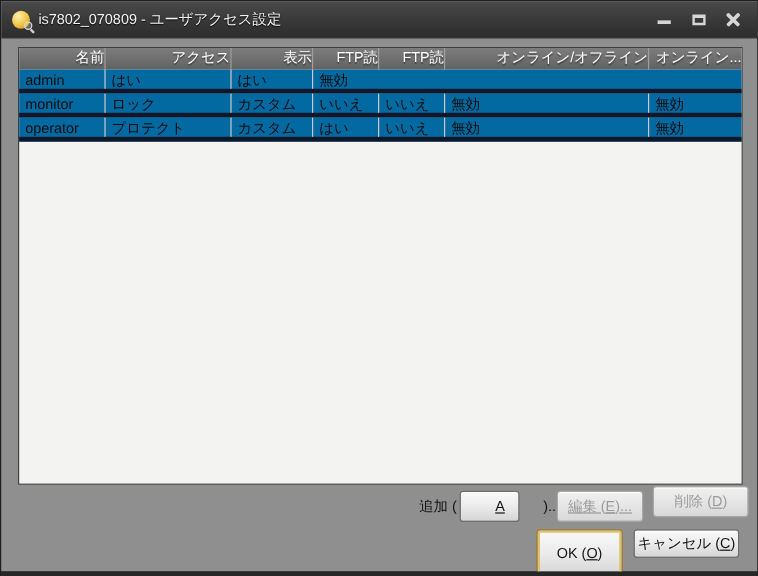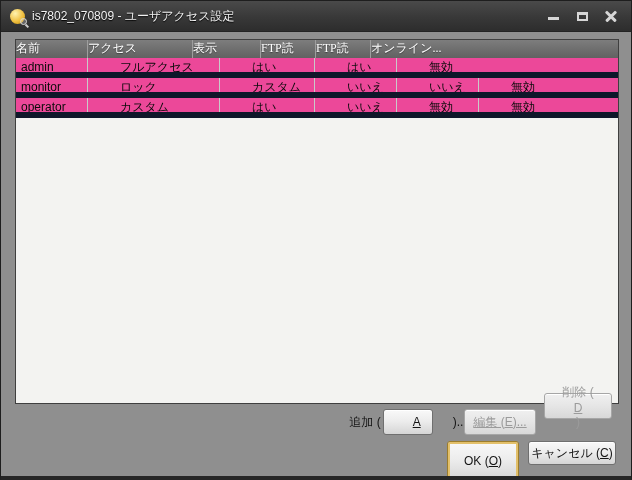--- a/index.html
+++ b/index.html
@@ -50,27 +50,26 @@
 
   
   .panel{
     position:absolute;left:14px;top:38px;width:604px;height:365px;
     background:#f3f3f1;border:1px solid #3f3f3f;
   }
 
   .grid-row{display:grid;grid-template-columns:72px 105px 68px 55px 55px 170px 1fr;}
   .thead{height:18px;background:linear-gradient(#7d7d7d,#616161);}
   .thead .hcell{
-    color:#ffffff;font-size:12px;line-height:17px;text-align:left;
+    color:#ffffff;font-size:12px;line-height:17px;text-align:right;
     border-right:1px solid #9e9e9e;overflow:hidden;white-space:nowrap;
     text-shadow:0 1px 1px rgba(0,0,0,.4);
-    font-family:Liberation Serif, serif;
   }
   .thead .hcell:last-child{border-right:none;}
-  .trow{height:20px;background:#ec4899;border-bottom:6px solid #0f172a;gap:27px;}
+  .trow{height:20px;background:#0369a1;border-bottom:4px solid #0f172a;}
   .trow .cell{
     color:#0b0b0b;font-size:12px;line-height:19px;padding-left:5px;
     border-right:1px solid #c9c9c9;overflow:hidden;white-space:nowrap;
   }
   .trow .cell:last-child{border-right:none;}
 
   
   .btn{
     position:absolute;height:26px;font-size:12px;color:#141414;
     background:linear-gradient(#f9f9f9,#ececec 48%,#d5d5d5);
@@ -79,21 +78,21 @@
     box-shadow:inset 0 1px 0 #ffffff;
     padding:0;cursor:default;white-space:nowrap;
   }
   .btn:disabled,.btn.disabled{
     color:#9b9b9b;border-color:#a6a6a6;
     background:linear-gradient(#f0f0f0,#e6e6e6 48%,#d8d8d8);
   }
   .btn .mn{text-decoration:underline;}
   .btn-add{left:382px;top:408px;width:50px;gap:32px;}
   .btn-edit{left:463px;top:408px;width:72px;text-decoration:underline;}
-  .btn-delete{left:543px;top:392px;width:68px;flex-direction:column;}
+  .btn-delete{left:543px;top:404px;width:80px;}
   .btn-ok{
     left:446px;top:440px;width:72px;height:40px;
     border:1px solid #9c7d2c;
     box-shadow:inset 0 0 0 2px #e3c06a, inset 0 1px 0 #fff;
   }
   .btn-cancel{left:527px;top:440px;width:88px;height:24px;}
 </style>
 </head>
 <body>
 
@@ -118,43 +117,44 @@
     </div>
   </div>
 
   <div class="panel">
     <div class="grid-row thead">
       <div class="hcell">名前</div>
       <div class="hcell">アクセス</div>
       <div class="hcell">表示</div>
       <div class="hcell">FTP読</div>
       <div class="hcell">FTP読</div>
+      <div class="hcell">オンライン/オフライン</div>
       <div class="hcell">オンライン...</div>
     </div>
 
     <div class="grid-row trow">
       <div class="cell">admin</div>
-      <div class="cell">フルアクセス</div>
       <div class="cell">はい</div>
       <div class="cell">はい</div>
       <div class="cell">無効</div>
     </div>
 
     <div class="grid-row trow">
       <div class="cell">monitor</div>
       <div class="cell">ロック</div>
       <div class="cell">カスタム</div>
       <div class="cell">いいえ</div>
       <div class="cell">いいえ</div>
       <div class="cell">無効</div>
       <div class="cell">無効</div>
     </div>
 
     <div class="grid-row trow">
       <div class="cell">operator</div>
+      <div class="cell">プロテクト</div>
       <div class="cell">カスタム</div>
       <div class="cell">はい</div>
       <div class="cell">いいえ</div>
       <div class="cell">無効</div>
       <div class="cell">無効</div>
     </div>
   </div>
 
   <button class="btn btn-add">
     <span>追加 (</span>

